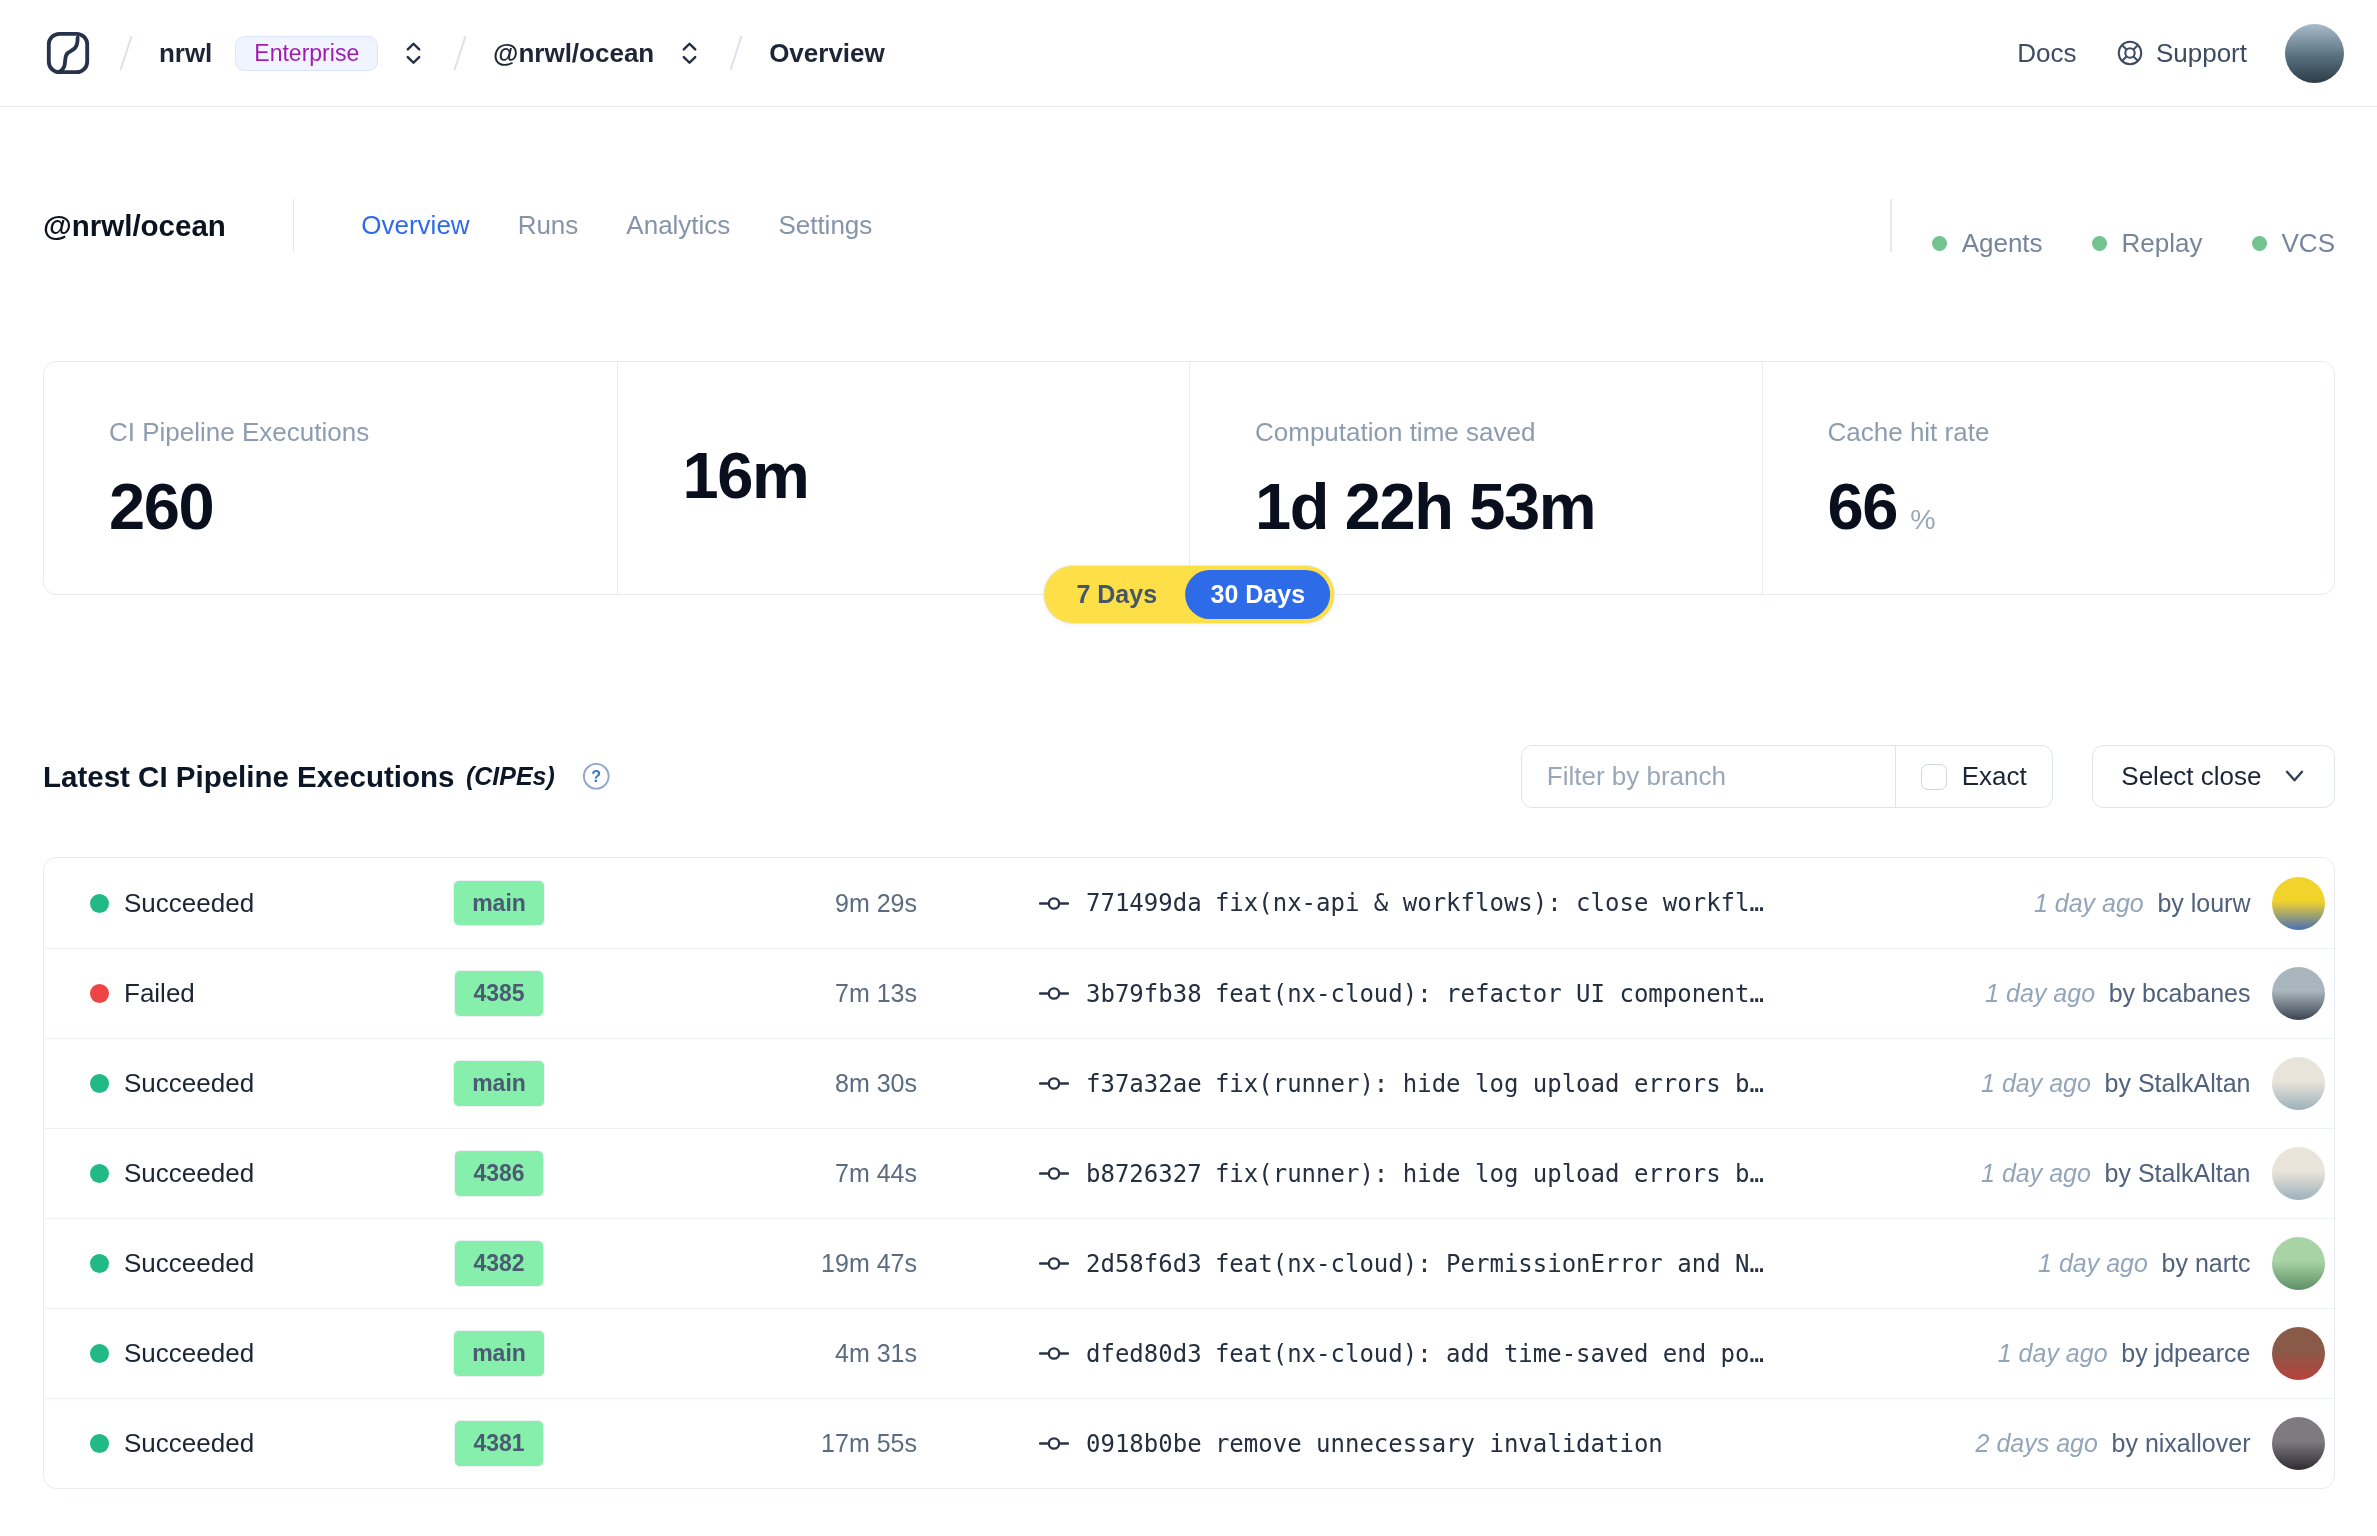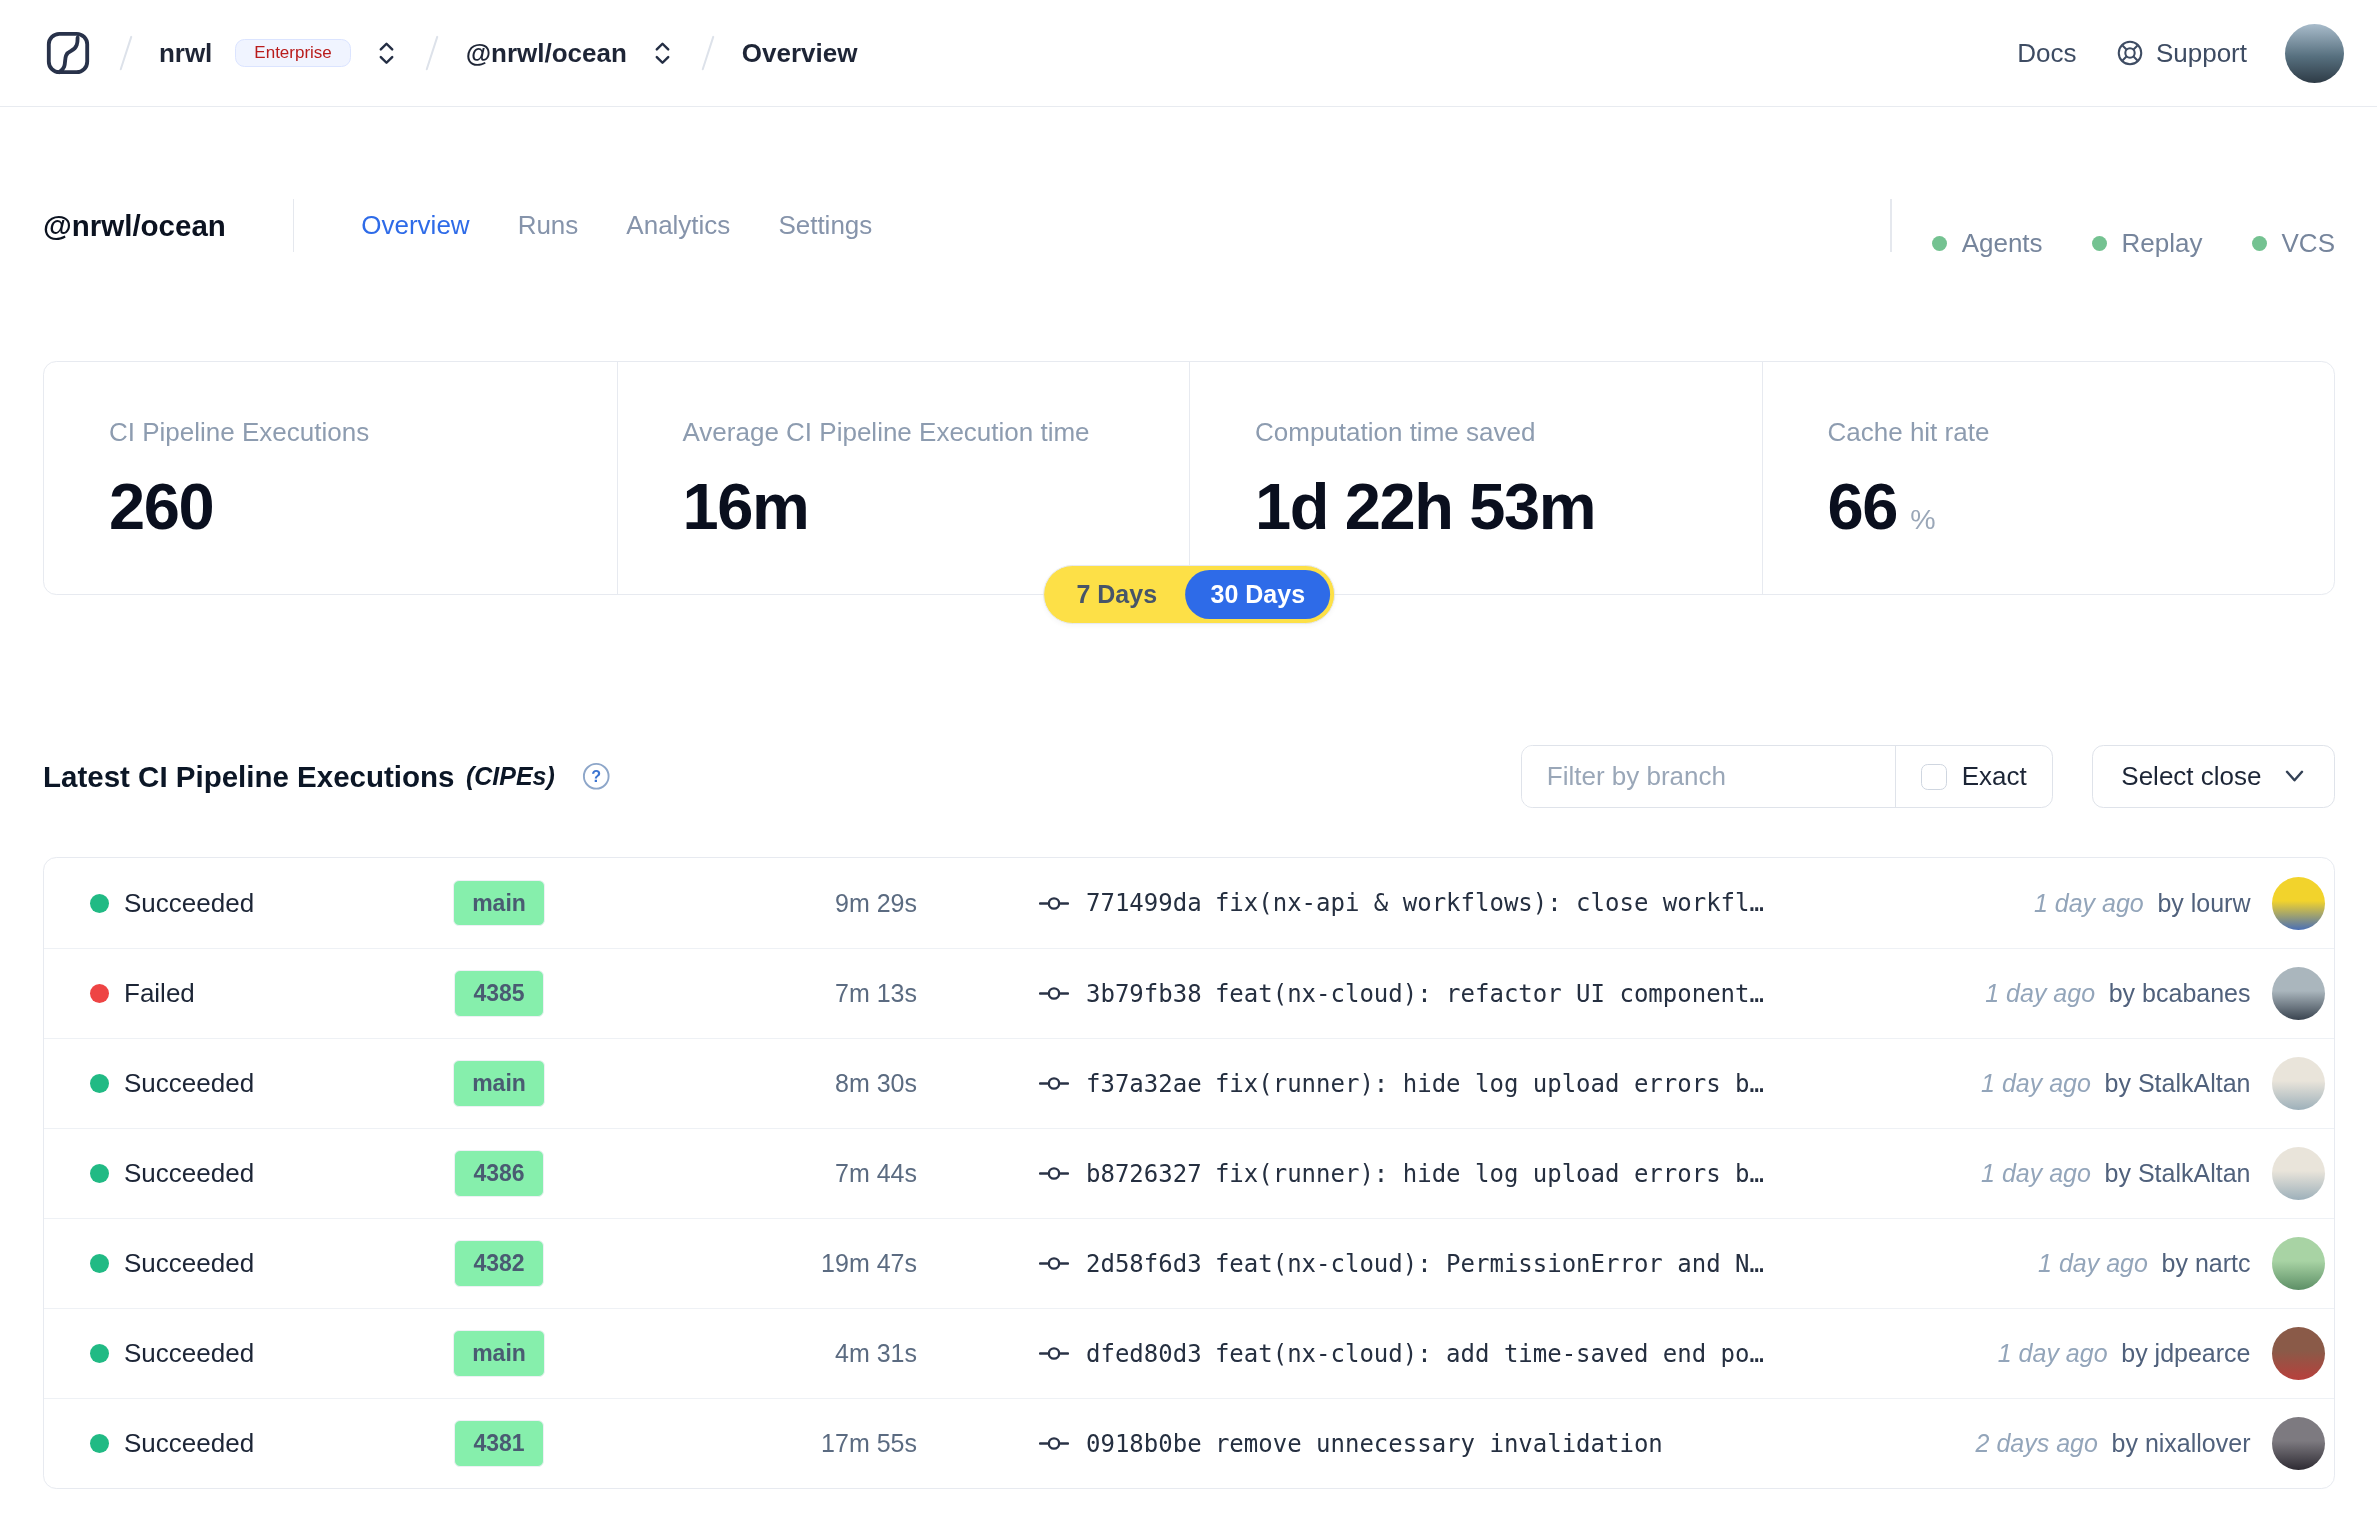--- a/index.html
+++ b/index.html
@@ -11,21 +11,21 @@
     --muted:#8d9cb0; --slate:#5b6b81; --dark:#1c2536;
   }
 
   
   .navbar{ height:107px; border-bottom:1.4px solid #e8ebf0; display:flex;
     align-items:center; padding:0 34px 0 44px; }
   .crumbs{ display:flex; align-items:center; gap:23px; }
   .slash{ width:1.9px; height:36px; background:#dde2ea; transform:rotate(18deg);
     border-radius:1.9px; margin:0 9.5px; }
   .crumb-text{ font-size:26px; font-weight:600; color:#1e2536; }
-  .badge-enterprise{ font-size:17px; font-weight:500; color:#b91c1c;
+  .badge-enterprise{ font-size:23px; font-weight:500; color:#a21caf;
     background:#f0f4ff; border:1.4px solid #dbe4ff; border-radius:9.5px;
     padding:3px 18px; }
   .updown{ display:flex; align-items:center; cursor:pointer; }
   .nav-right{ margin-left:auto; display:flex; align-items:center; gap:38px; }
   .nav-link{ font-size:26px; font-weight:500; color:#3e4c63; cursor:pointer; }
   .support-wrap{ display:flex; align-items:center; gap:11.4px; }
   .avatar{ border-radius:50%; }
   .nav-avatar{ width:59px; height:59px;
     background:linear-gradient(180deg,#a9bccb 0%,#57707f 55%,#2e3b46 100%); }
 
@@ -183,21 +183,20 @@
 
 <div class="stats">
   <div class="stat-cell">
     <div class="stat-label">CI Pipeline Executions</div>
     <div class="stat-value-row">
       <span class="stat-value">260</span>
       <span class="stat-suffix"></span>
     </div>
   </div>
   <div class="stat-cell">
-    <div class="stat-label">Average CI Pipeline Execution time</div>
     <div class="stat-value-row">
       <span class="stat-value">16m</span>
       <span class="stat-suffix"></span>
     </div>
   </div>
   <div class="stat-cell">
     <div class="stat-label">Computation time saved</div>
     <div class="stat-value-row">
       <span class="stat-value">1d 22h 53m</span>
       <span class="stat-suffix"></span>

